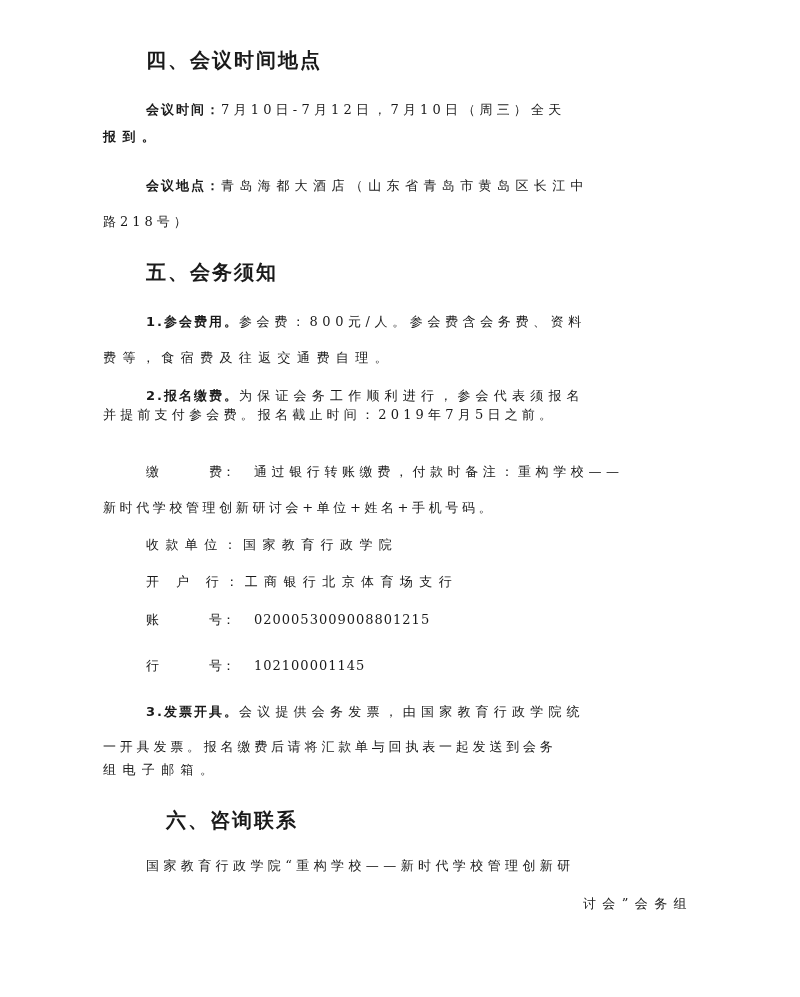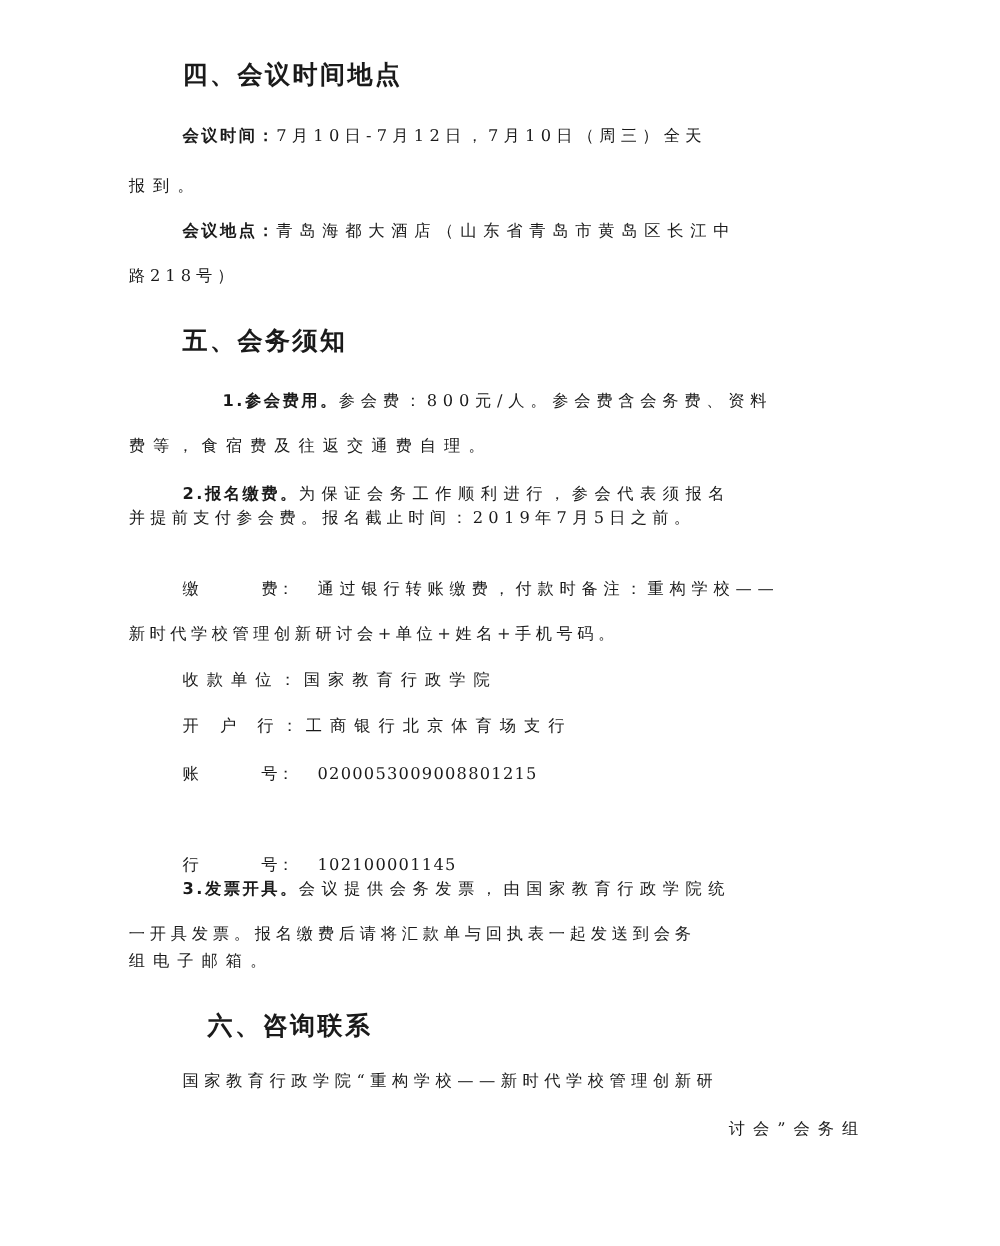--- a/index.html
+++ b/index.html
@@ -16,30 +16,30 @@
   .lbl-wide span { display: inline-block; }
 </style>
 </head>
 <body>
 
 <div class="line indent heading" style="top:49px;font-family:Liberation Mono, monospace;">四、会议时间地点</div>
 
 <div class="line indent" style="top:97px; letter-spacing:4.2px;">
   <span class="b">会议时间：</span><span>7月10日-7月12日，7月10日（周三）全天</span>
 </div>
-<div class="line" style="top:137px;">报到。</div>
+<div class="line" style="top:124px;font-weight:bold;">报到。</div>
 
 <div class="line indent" style="top:173px; letter-spacing:5.4px;">
   <span class="b">会议地点：</span><span>青岛海都大酒店（山东省青岛市黄岛区长江中</span>
 </div>
 <div class="line" style="top:209px; letter-spacing:4px;">路218号）</div>
 
 <div class="line indent heading" style="top:259px;">五、会务须知</div>
 
-<div class="line indent" style="top:309px; letter-spacing:4.6px;margin-left:32px;">
+<div class="line indent" style="top:309px; letter-spacing:4.6px;">
   <span class="b">1.参会费用。</span><span>参会费：800元/人。参会费含会务费、资料</span>
 </div>
 <div class="line" style="top:345px;">费等，食宿费及往返交通费自理。</div>
 
 <div class="line indent" style="top:383px; letter-spacing:5.2px;">
   <span class="b">2.报名缴费。</span><span>为保证会务工作顺利进行，参会代表须报名</span>
 </div>
 <div class="line" style="top:402px; letter-spacing:4.2px;">并提前支付参会费。报名截止时间：2019年7月5日之前。</div>
 
 <div class="line indent" style="top:459px; letter-spacing:4.6px;">
@@ -52,21 +52,21 @@
 </div>
 
 <div class="line indent" style="top:569px;">
   <span>开 户 行：</span><span>工商银行北京体育场支行</span>
 </div>
 
 <div class="line indent" style="top:607px;">
   <span class="lbl-wide"><span>账</span><span style="margin-left:50px;">号：</span></span><span class="num">0200053009008801215</span>
 </div>
 
-<div class="line indent" style="top:680px;">
+<div class="line indent" style="top:653px;">
   <span class="lbl-wide"><span>行</span><span style="margin-left:50px;">号：</span></span><span class="num">102100001145</span>
 </div>
 
 <div class="line indent" style="top:683px; letter-spacing:5.2px;margin-top:16px;">
   <span class="b">3.发票开具。</span><span>会议提供会务发票，由国家教育行政学院统</span>
 </div>
 <div class="line" style="top:735px; letter-spacing:3.8px;font-family:Liberation Mono, monospace;">一开具发票。报名缴费后请将汇款单与回执表一起发送到会务</div>
 <div class="line" style="top:757px;">组电子邮箱。</div>
 
 <div class="line indent heading" style="top:807px;margin-left:20px;">六、咨询联系</div>

